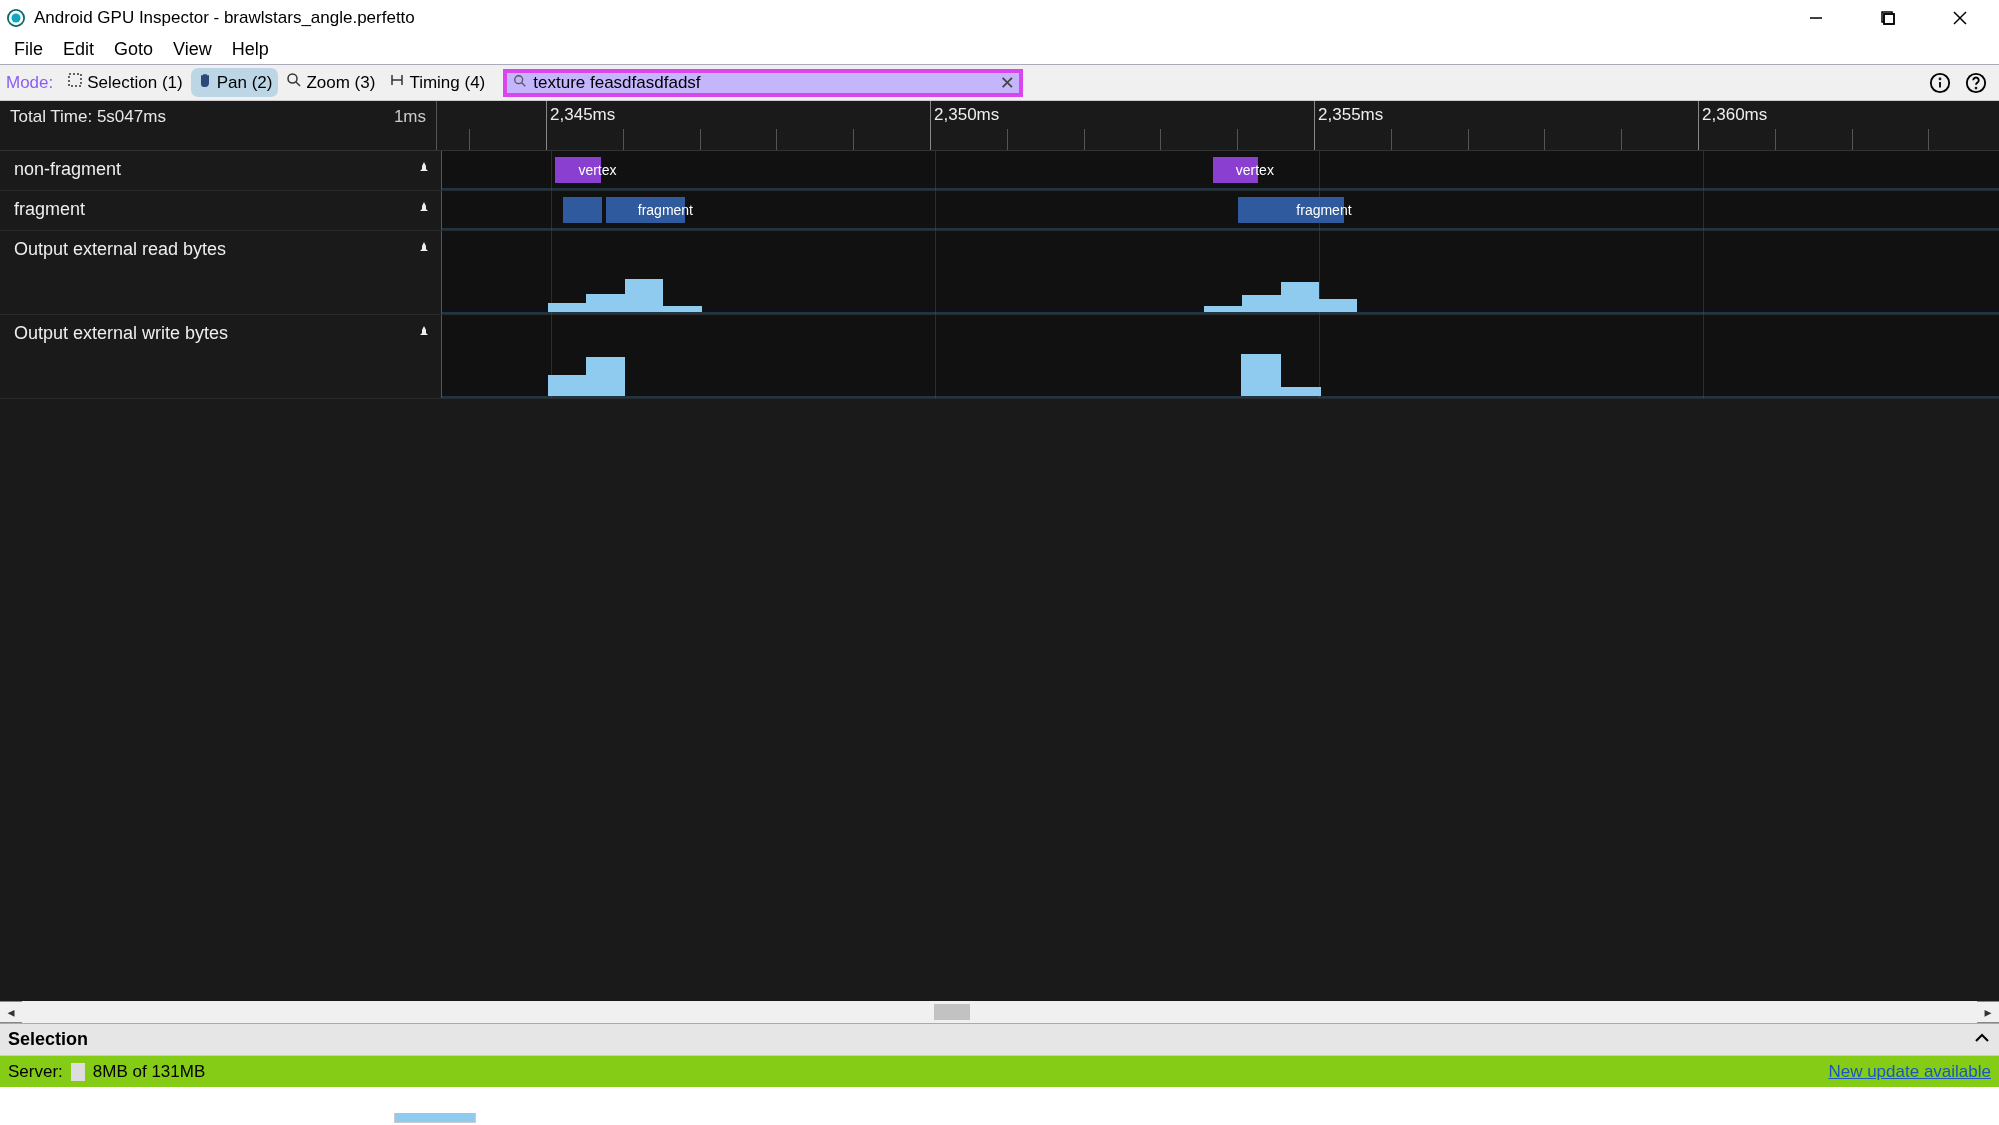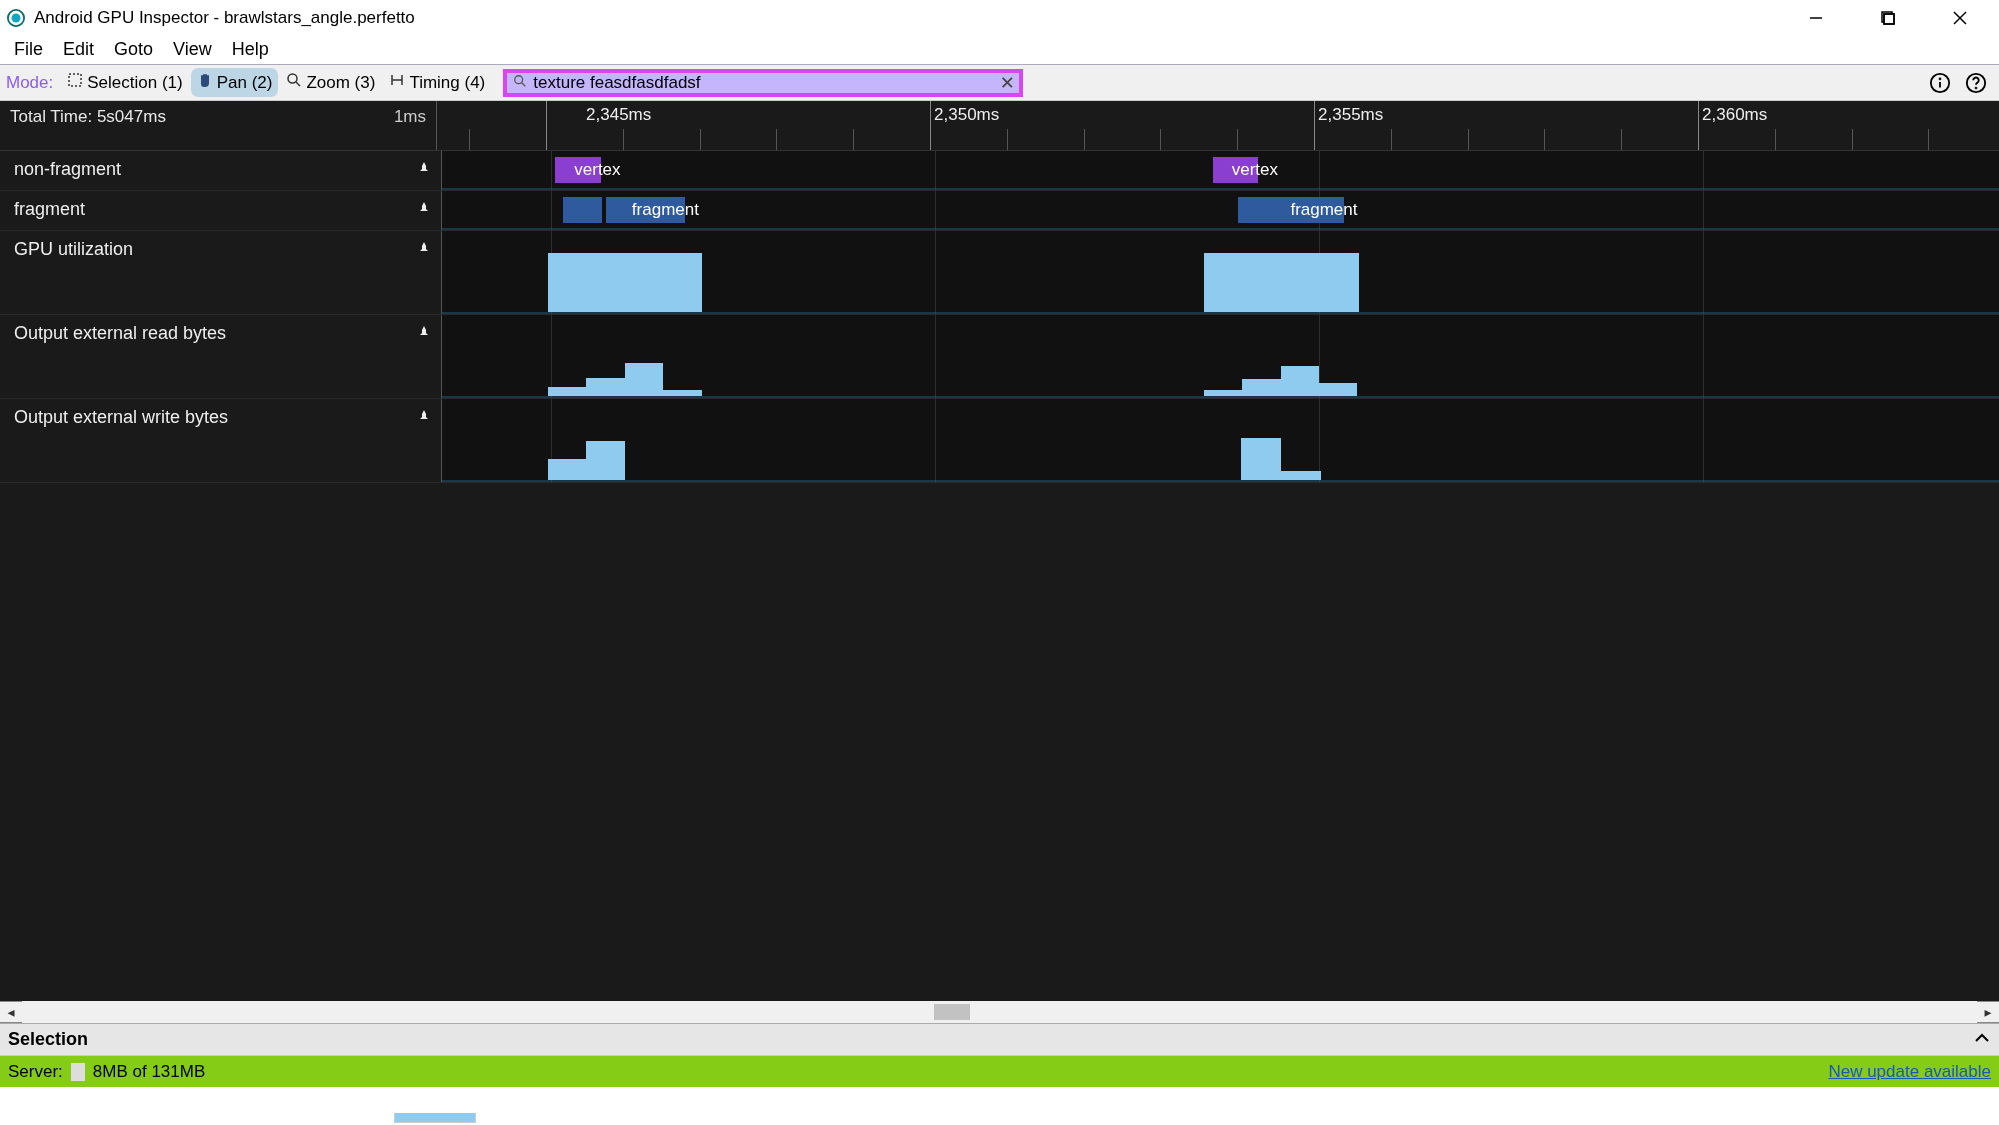--- a/index.html
+++ b/index.html
@@ -50,21 +50,21 @@
   .track .label .pin svg { width: 14px; height: 14px; fill: #eee; }
   .track .lane { position: relative; flex: 1; background: #111; }
   .track .lane::after { content: ""; position: absolute; left: 0; right: 0; bottom: 0; height: 2px; background: #2f7ba9; opacity: .35; }
   .track.tall { height: 84px; }
   .track.short { height: 40px; }
 
   
   .lane .grid { position: absolute; top: 0; bottom: 0; width: 1px; background: #2d2d2d; }
 
   
-  .evt { position: absolute; top: 6px; height: 26px; display: flex; align-items: center; justify-content: center; font-size: 17px; color: #fff; padding-left: 39px; }
+  .evt { position: absolute; top: 6px; height: 26px; display: flex; align-items: center; justify-content: center; font-size: 14px; color: #fff; padding-left: 39px; }
   .evt.vertex { background: #8a3fd1; }
   .evt.fragment { background: #2f5a9e; }
   .evt.tiny { width: 22px; }
 
   
   .bar { position: absolute; bottom: 2px; background: #8fcbef; }
 
   
   .flat { flex: 1; background: #1a1a1a; }
 
@@ -186,21 +186,21 @@
   <div class="ruler">
     <div class="left">
       <span>Total Time: 5s047ms</span>
       <span class="scale">
         <span class="bar"></span>
         <span>1ms</span>
       </span>
     </div>
     <div class="ticks" id="ruler-ticks">
         <div class="major" style="left: 109.056px;"></div>
-        <div class="majorlabel" style="left: 113.056px; margin-left: 36px;">2,345ms</div>
+        <div class="majorlabel" style="left: 113.056px;">2,345ms</div>
         <div class="major" style="left: 493.056px;"></div>
         <div class="majorlabel" style="left: 497.056px;">2,350ms</div>
         <div class="major" style="left: 877.056px;"></div>
         <div class="majorlabel" style="left: 881.056px;">2,355ms</div>
         <div class="major" style="left: 1261.06px;"></div>
         <div class="majorlabel" style="left: 1265.06px;">2,360ms</div>
         <div class="minor" style="left: 32.256px;"></div>
         <div class="minor" style="left: 185.856px;"></div>
         <div class="minor" style="left: 262.656px;"></div>
         <div class="minor" style="left: 339.456px;"></div>
@@ -249,36 +249,20 @@
           <div class="grid" style="left: 877.056px;"></div>
           <div class="grid" style="left: 1261.06px;"></div>
           <div class="evt fragment tiny" style="left: 120.576px; width: 14.592px;"></div>
           <div class="evt fragment" style="left: 164.352px; width: 79.104px;">fragment</div>
           <div class="evt fragment tiny" style="left: 796.416px; width: 15.36px;"></div>
           <div class="evt fragment" style="left: 823.296px; width: 78.336px;">fragment</div>
         </div>
       </div>
       <div class="track tall">
         <div class="label">
-          <span>GPU utilization</span>
-          <span class="pin"><svg viewBox="0 0 14 14">
-              <path d="M7 1 L9 5 L9 8 L11 10 L3 10 L5 8 L5 5 Z M7 10 L7 14"></path>
-            </svg></span>
-        </div>
-        <div class="lane">
-          <div class="grid" style="left: 109.056px;"></div>
-          <div class="grid" style="left: 493.056px;"></div>
-          <div class="grid" style="left: 877.056px;"></div>
-          <div class="grid" style="left: 1261.06px;"></div>
-          <div class="bar" style="left: 105.984px; width: 154.368px; height: 59.5px;"></div>
-          <div class="bar" style="left: 761.856px; width: 155.136px; height: 59.5px;"></div>
-        </div>
-      </div>
-      <div class="track tall">
-        <div class="label">
           <span>Output external read bytes</span>
           <span class="pin"><svg viewBox="0 0 14 14">
               <path d="M7 1 L9 5 L9 8 L11 10 L3 10 L5 8 L5 5 Z M7 10 L7 14"></path>
             </svg></span>
         </div>
         <div class="lane">
           <div class="grid" style="left: 109.056px;"></div>
           <div class="grid" style="left: 493.056px;"></div>
           <div class="grid" style="left: 877.056px;"></div>
           <div class="grid" style="left: 1261.06px;"></div>

